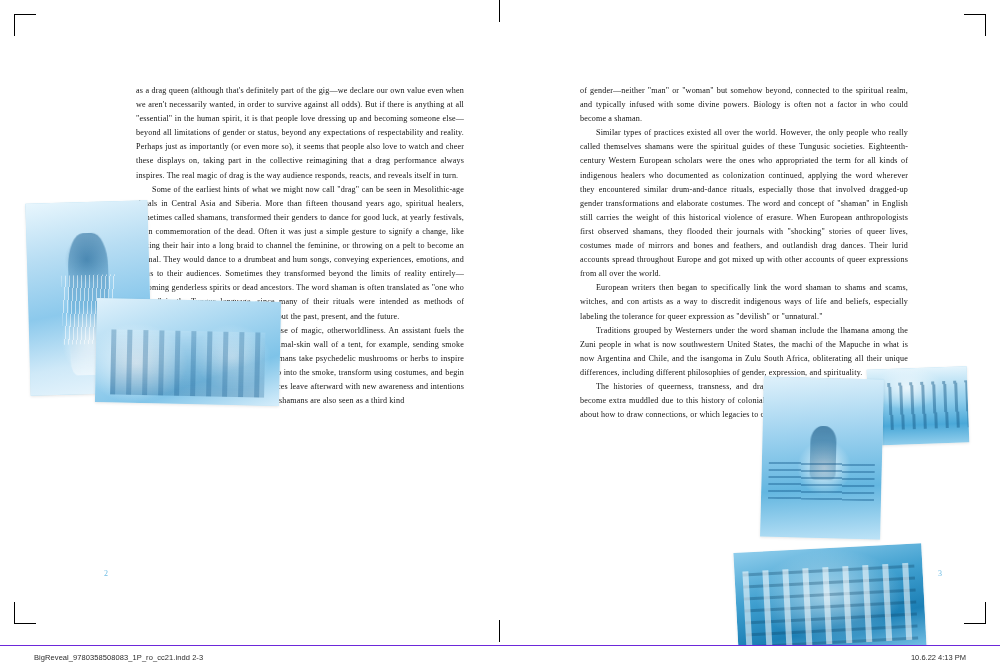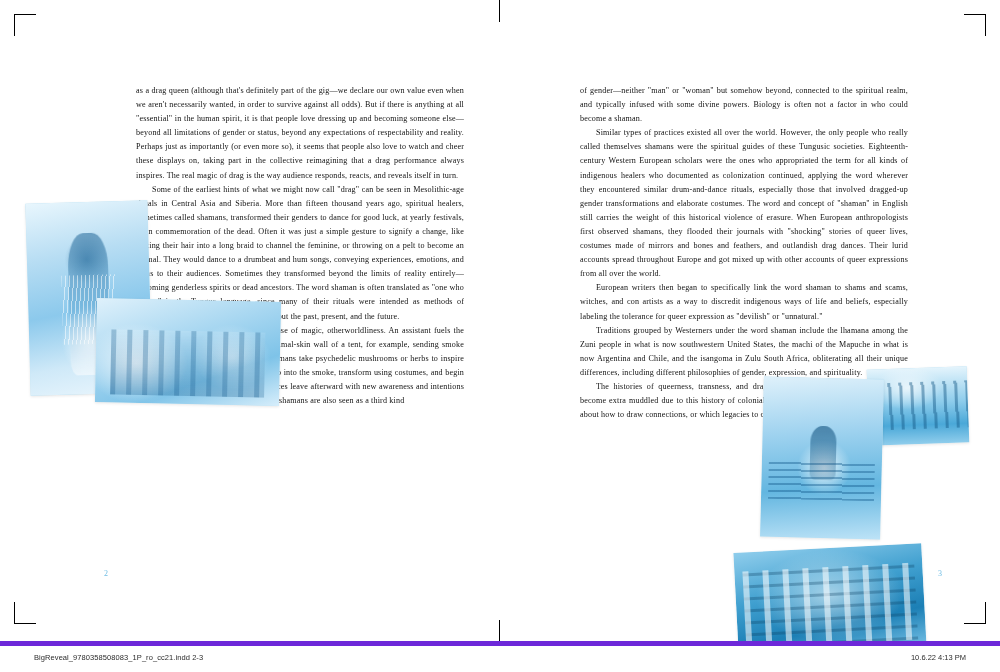--- a/index.html
+++ b/index.html
@@ -68,21 +68,21 @@
     font-family: "Liberation Serif", serif;
   }
   .folio.left  { left: 60px; }
   .folio.right { right: 58px; }
 
   
   .slug {
     position: absolute;
     left: 0; right: 0; bottom: 0;
     height: 26px;
-    border-top: 5px solid #6d28d9;
+    border-top: 1px solid #6d28d9;
     background: #ffffff;
   }
   .slug .slug-left {
     position: absolute;
     left: 34px; top: 7px;
     font-family: "Liberation Sans", sans-serif;
     font-size: 7.5px;
     color: #2b2b2b;
     letter-spacing: 0.01em;
   }

